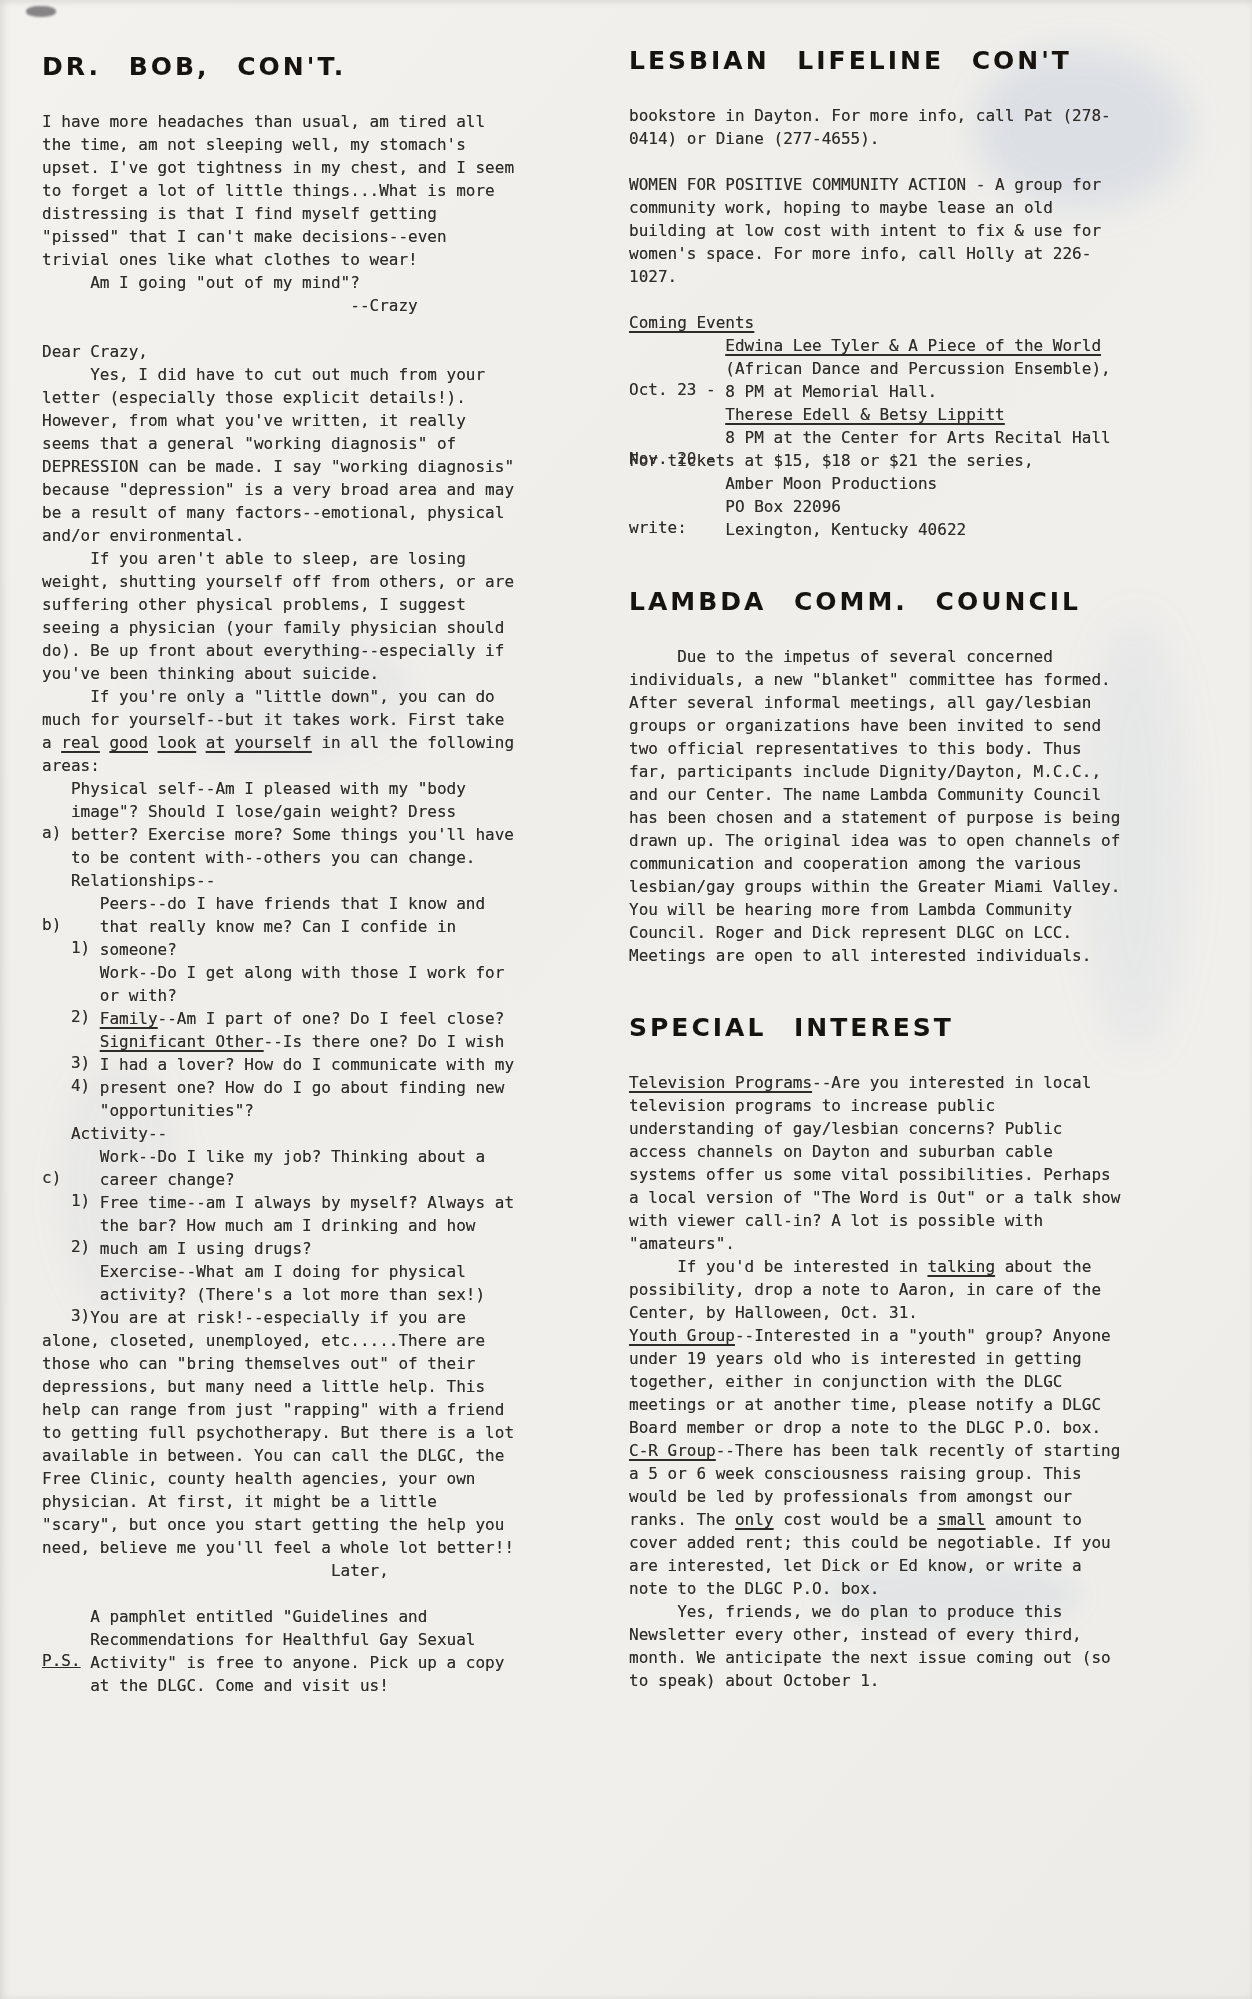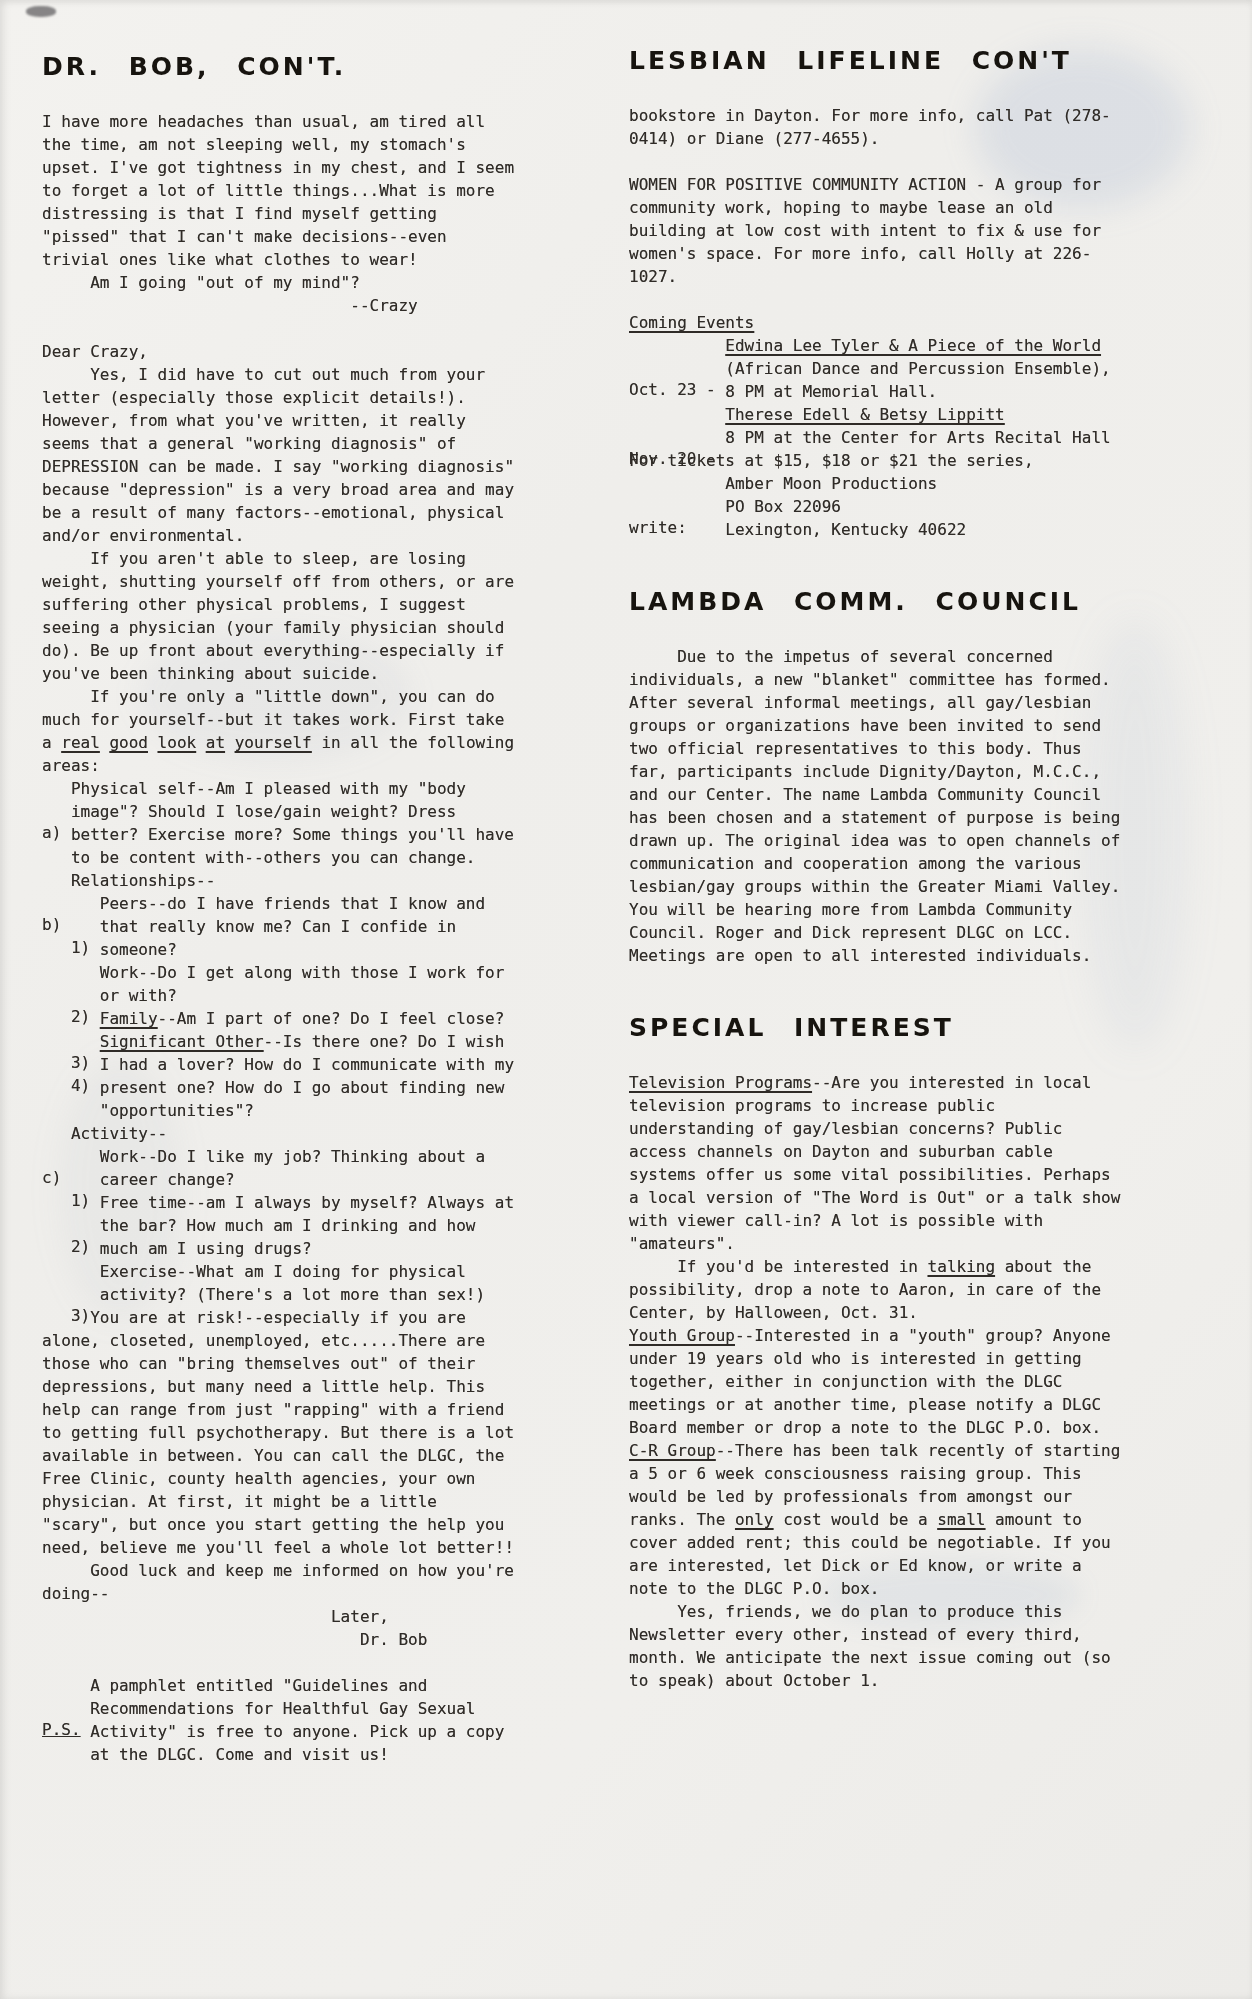--- a/index.html
+++ b/index.html
@@ -68,23 +68,21 @@
       <div class="item" style="padding-left: 3ch;"><span class="item-label" style="left: 0ch;">b)</span>Relationships--</div>
       <div class="item" style="padding-left: 6ch;"><span class="item-label" style="left: 3ch;">1)</span>Peers--do I have friends that I know and that really know me? Can I confide in someone?</div>
       <div class="item" style="padding-left: 6ch;"><span class="item-label" style="left: 3ch;">2)</span>Work--Do I get along with those I work for or with?</div>
       <div class="item" style="padding-left: 6ch;"><span class="item-label" style="left: 3ch;">3)</span><span class="u">Family</span>--Am I part of one? Do I feel close?</div>
       <div class="item" style="padding-left: 6ch;"><span class="item-label" style="left: 3ch;">4)</span><span class="u">Significant Other</span>--Is there one? Do I wish I had a lover? How do I communicate with my present one? How do I go about finding new "opportunities"?</div>
       <div class="item" style="padding-left: 3ch;"><span class="item-label" style="left: 0ch;">c)</span>Activity--</div>
       <div class="item" style="padding-left: 6ch;"><span class="item-label" style="left: 3ch;">1)</span>Work--Do I like my job? Thinking about a career change?</div>
       <div class="item" style="padding-left: 6ch;"><span class="item-label" style="left: 3ch;">2)</span>Free time--am I always by myself? Always at the bar? How much am I drinking and how much am I using drugs?</div>
       <div class="item" style="padding-left: 6ch;"><span class="item-label" style="left: 3ch;">3)</span>Exercise--What am I doing for physical activity? (There's a lot more than sex!)</div>
       <div class="para indent">You are at risk!--especially if you are alone, closeted, unemployed, etc.....There are those who can "bring themselves out" of their depressions, but many need a little help. This help can range from just "rapping" with a friend to getting full psychotherapy. But there is a lot available in between. You can call the DLGC, the Free Clinic, county health agencies, your own physician. At first, it might be a little "scary", but once you start getting the help you need, believe me you'll feel a whole lot better!!</div>
-      <div class="para indent">Good luck and keep me informed on how you're doing--</div>
       <div class="sig" style="padding-left: 30ch;">Later,</div>
-      <div class="sig" style="padding-left: 33ch;">Dr. Bob</div>
       <div class="gap"></div>
       <div class="item" style="padding-left: 5ch;"><span class="item-label" style="left: 0ch; text-decoration: underline;">P.S.</span>A pamphlet entitled "Guidelines and Recommendations for Healthful Gay Sexual Activity" is free to anyone. Pick up a copy at the DLGC. Come and visit us!</div>
     </div>
   <div class="column col-right">
       <div class="sec-header">LESBIAN LIFELINE CON'T</div>
       <div class="para">bookstore in Dayton. For more info, call Pat (278-0414) or Diane (277-4655).</div>
       <div class="gap"></div>
       <div class="para">WOMEN FOR POSITIVE COMMUNITY ACTION - A group for community work, hoping to maybe lease an old building at low cost with intent to fix &amp; use for women's space. For more info, call Holly at 226-1027.</div>
       <div class="gap"></div>
       <div class="para"><span class="u">Coming Events</span></div>

